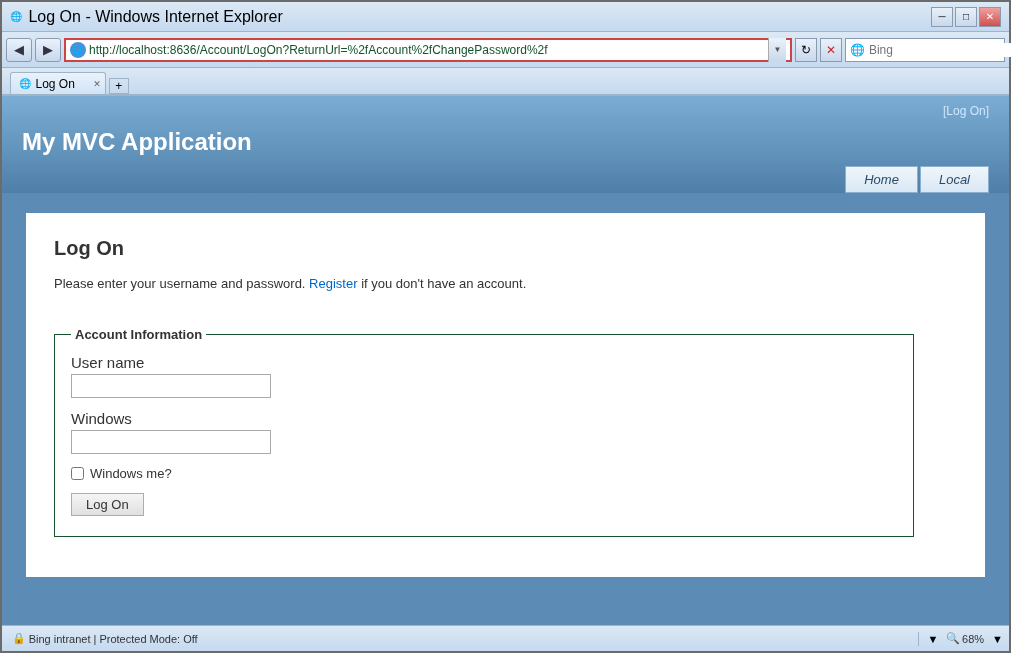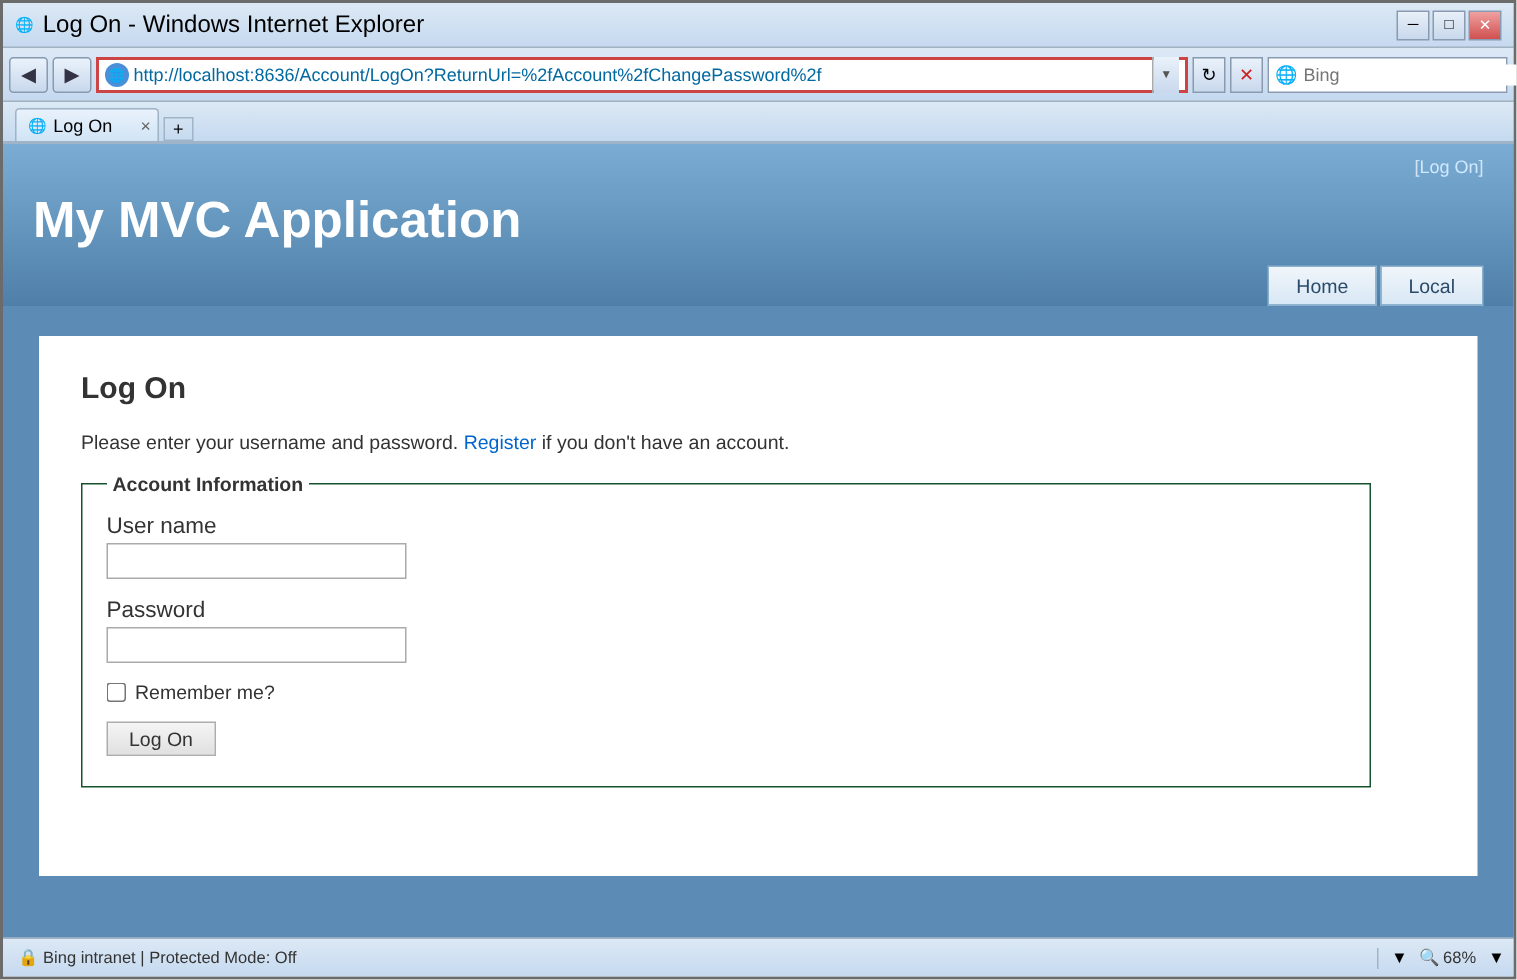--- a/index.html
+++ b/index.html
@@ -64,21 +64,21 @@
       font-size: 12px;
       display: flex;
       align-items: center;
       position: relative;
     }
     .address-input {
       flex: 1;
       border: none;
       outline: none;
       font-size: 12px;
-      color: #0369a1;
+      color: #14532d;
     }
     .address-bar-icon {
       width: 16px; height: 16px;
       background: #4a90d9;
       border-radius: 50%;
       display: flex; align-items: center; justify-content: center;
       color: white; font-size: 9px; margin-right: 3px;
     }
     .address-dropdown-btn {
       width: 18px; height: 24px;
@@ -143,38 +143,39 @@
     }
     .site-header-top {
       display: flex;
       justify-content: flex-end;
       padding: 8px 0 4px;
       font-size: 12px;
       color: #d0e4f5;
     }
     .header-logon-link { color: #d0e8ff; text-decoration: none; }
     .site-title {
-      font-size: 34px;
+      font-size: 24px;
       font-weight: bold;
       color: white;
       padding: 6px 0 10px;
     }
     .site-nav {
       display: flex;
       justify-content: flex-end;
       gap: 2px;
       padding-bottom: 0;
     }
     .site-nav-btn {
       padding: 5px 18px;
       background: linear-gradient(to bottom, #f0f5fa, #d8e8f5);
       border: 1px solid #8ab0d0;
       font-size: 13px;
       cursor: pointer;
       color: #2a4a6a;
+      font-style: italic;
     }
 
     .site-content {
       flex: 1;
       background: #5c8bb5;
       padding: 20px 24px;
     }
 
     .content-box {
       background: white;
@@ -185,21 +186,21 @@
     .page-heading {
       font-size: 20px;
       font-weight: bold;
       color: #333;
       margin-bottom: 16px;
     }
 
     .intro-text {
       font-size: 13px;
       color: #333;
-      margin-bottom: 13px;
+      margin-bottom: 36px;
     }
     .intro-text a { color: #0066cc; text-decoration: none; }
 
     .account-fieldset {
       border: 1px solid #14532d;
       padding: 12px 16px 20px;
       margin-bottom: 16px;
       max-width: 860px;
     }
     .account-legend {
@@ -343,27 +344,27 @@
 
         <fieldset class="account-fieldset">
           <legend class="account-legend">Account Information</legend>
 
           <div class="form-field">
             <label class="field-label">User name</label>
             <input class="field-input" type="text" style="">
           </div>
 
           <div class="form-field">
-            <label class="field-label">Password</label>
+            <label class="field-label">Windows</label>
             <input class="field-input" type="password" style="">
           </div>
 
           <div class="remember-row">
             <input class="remember-checkbox" type="checkbox" style="">
-            <label class="remember-label">Remember me?</label>
+            <label class="remember-label">Windows me?</label>
           </div>
 
           <button class="logon-submit-btn">Log On</button>
 
         </fieldset>
 
       </div>
     </div>
 
   </div>

